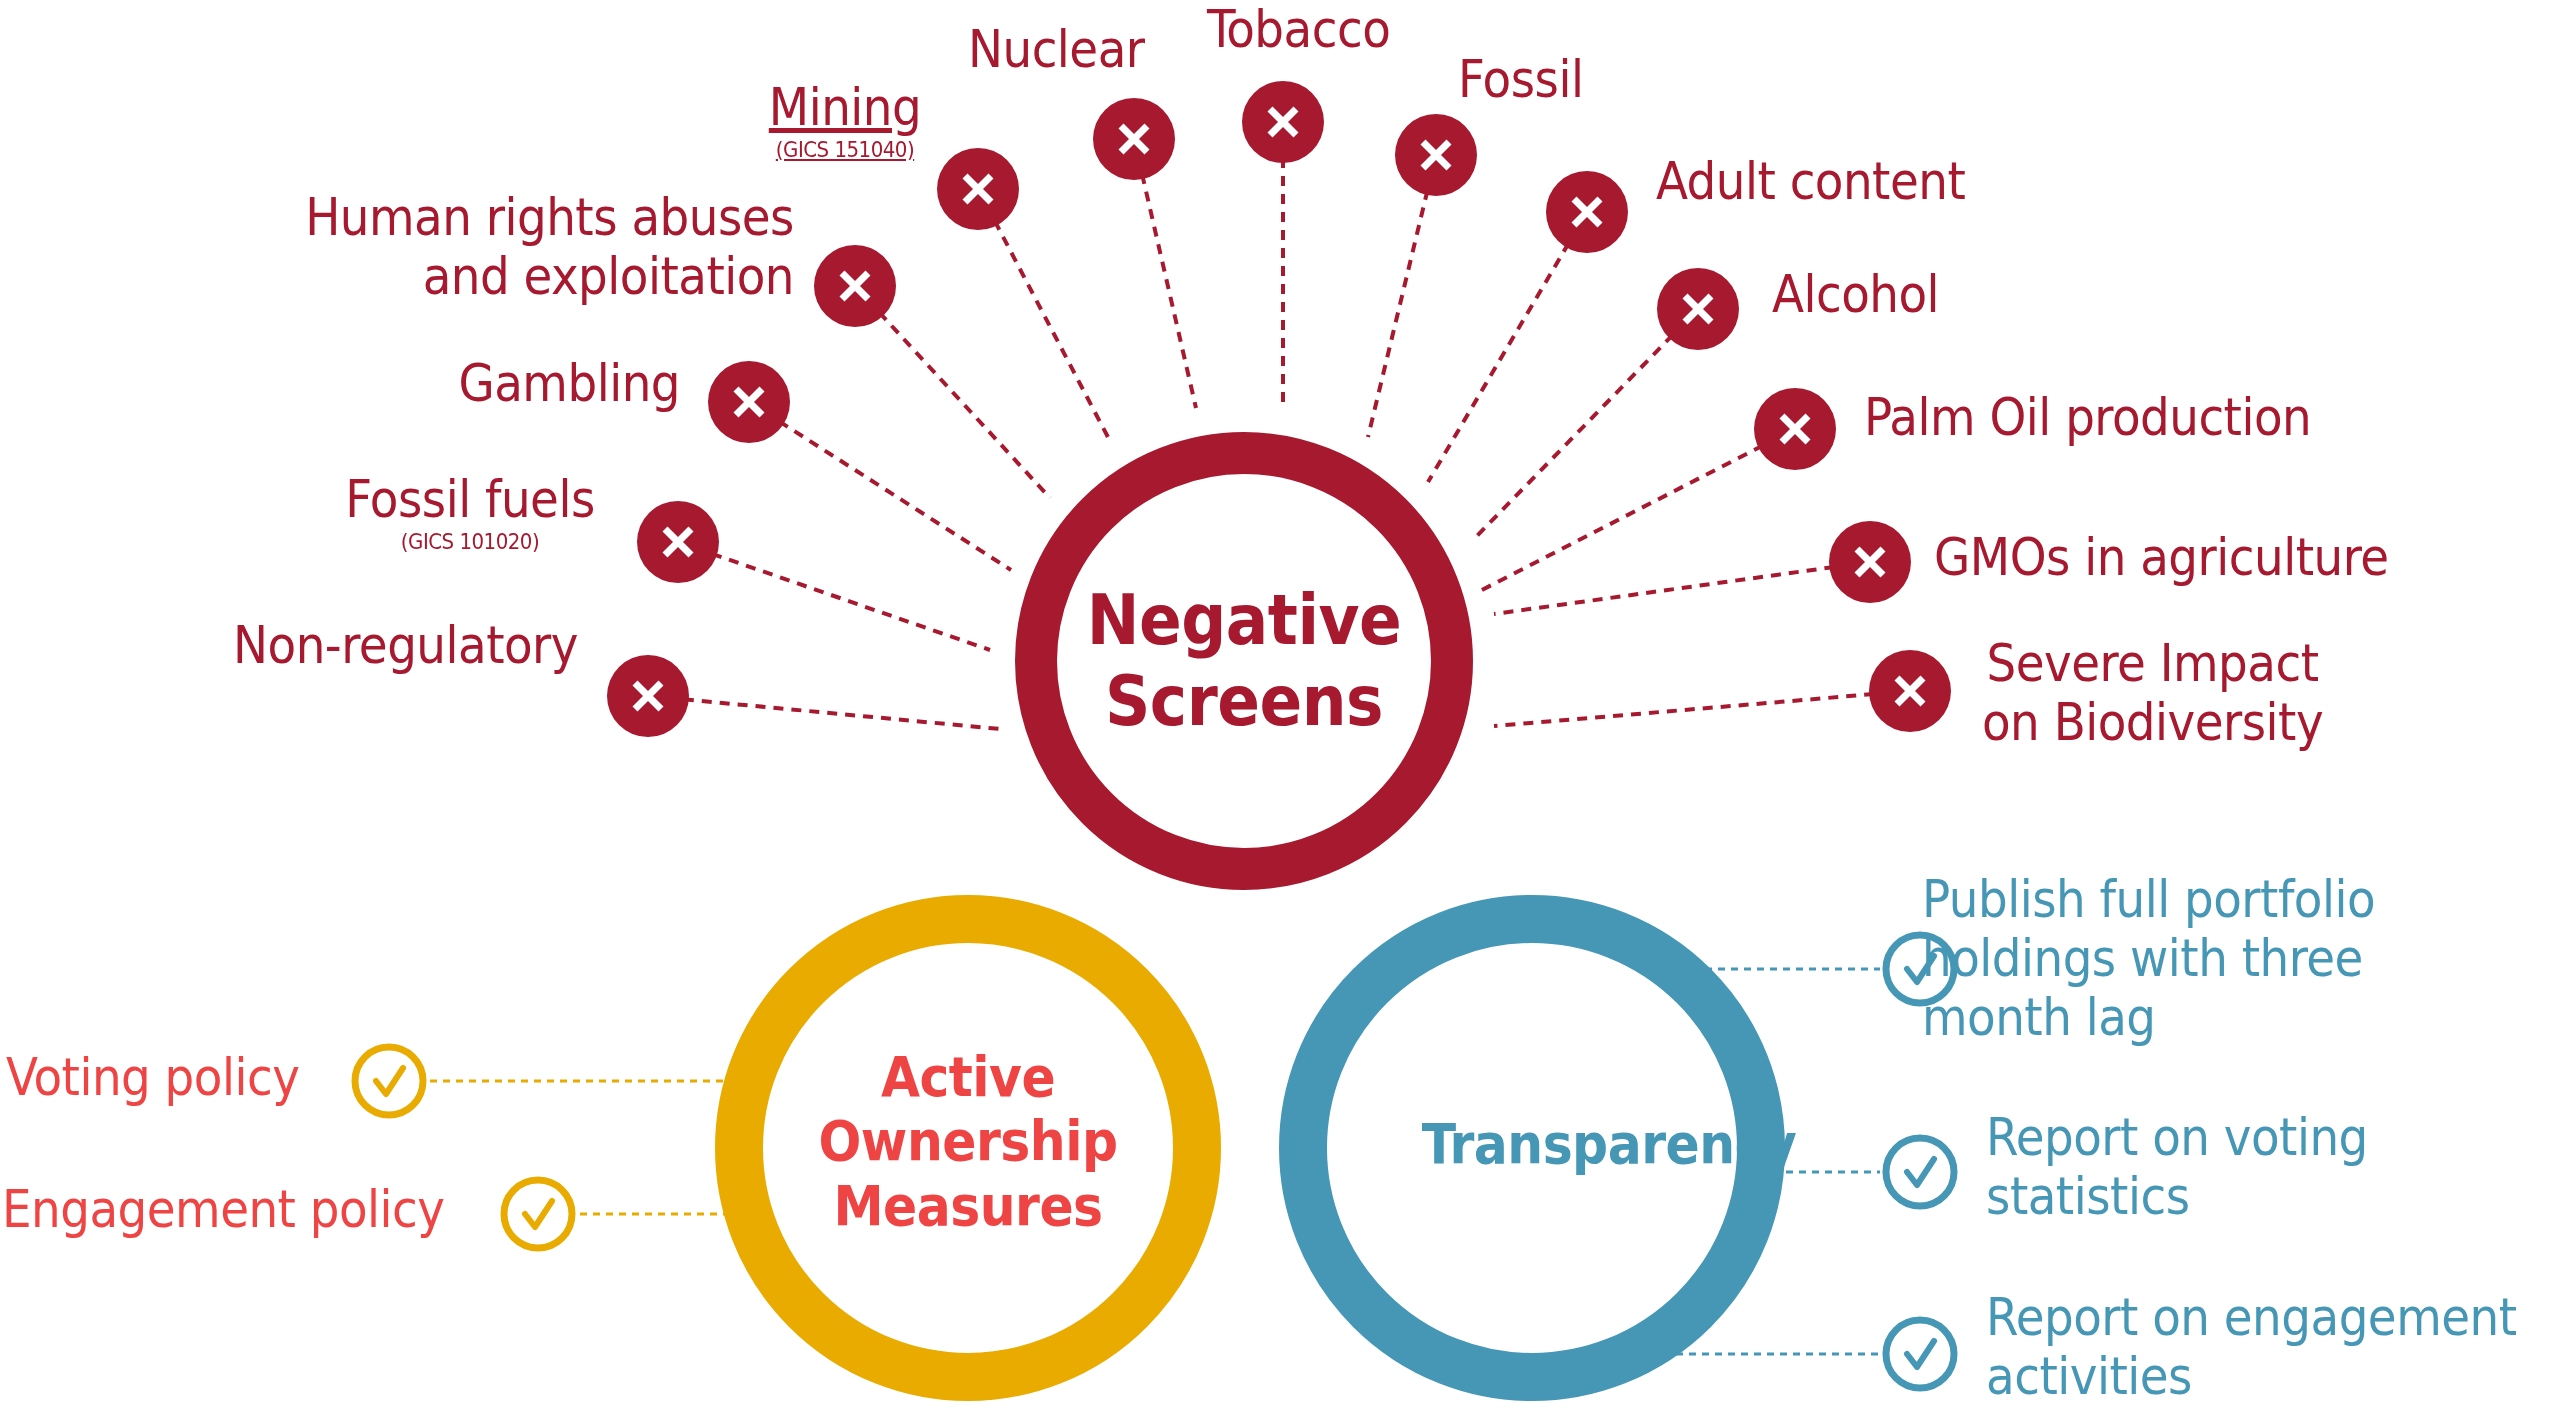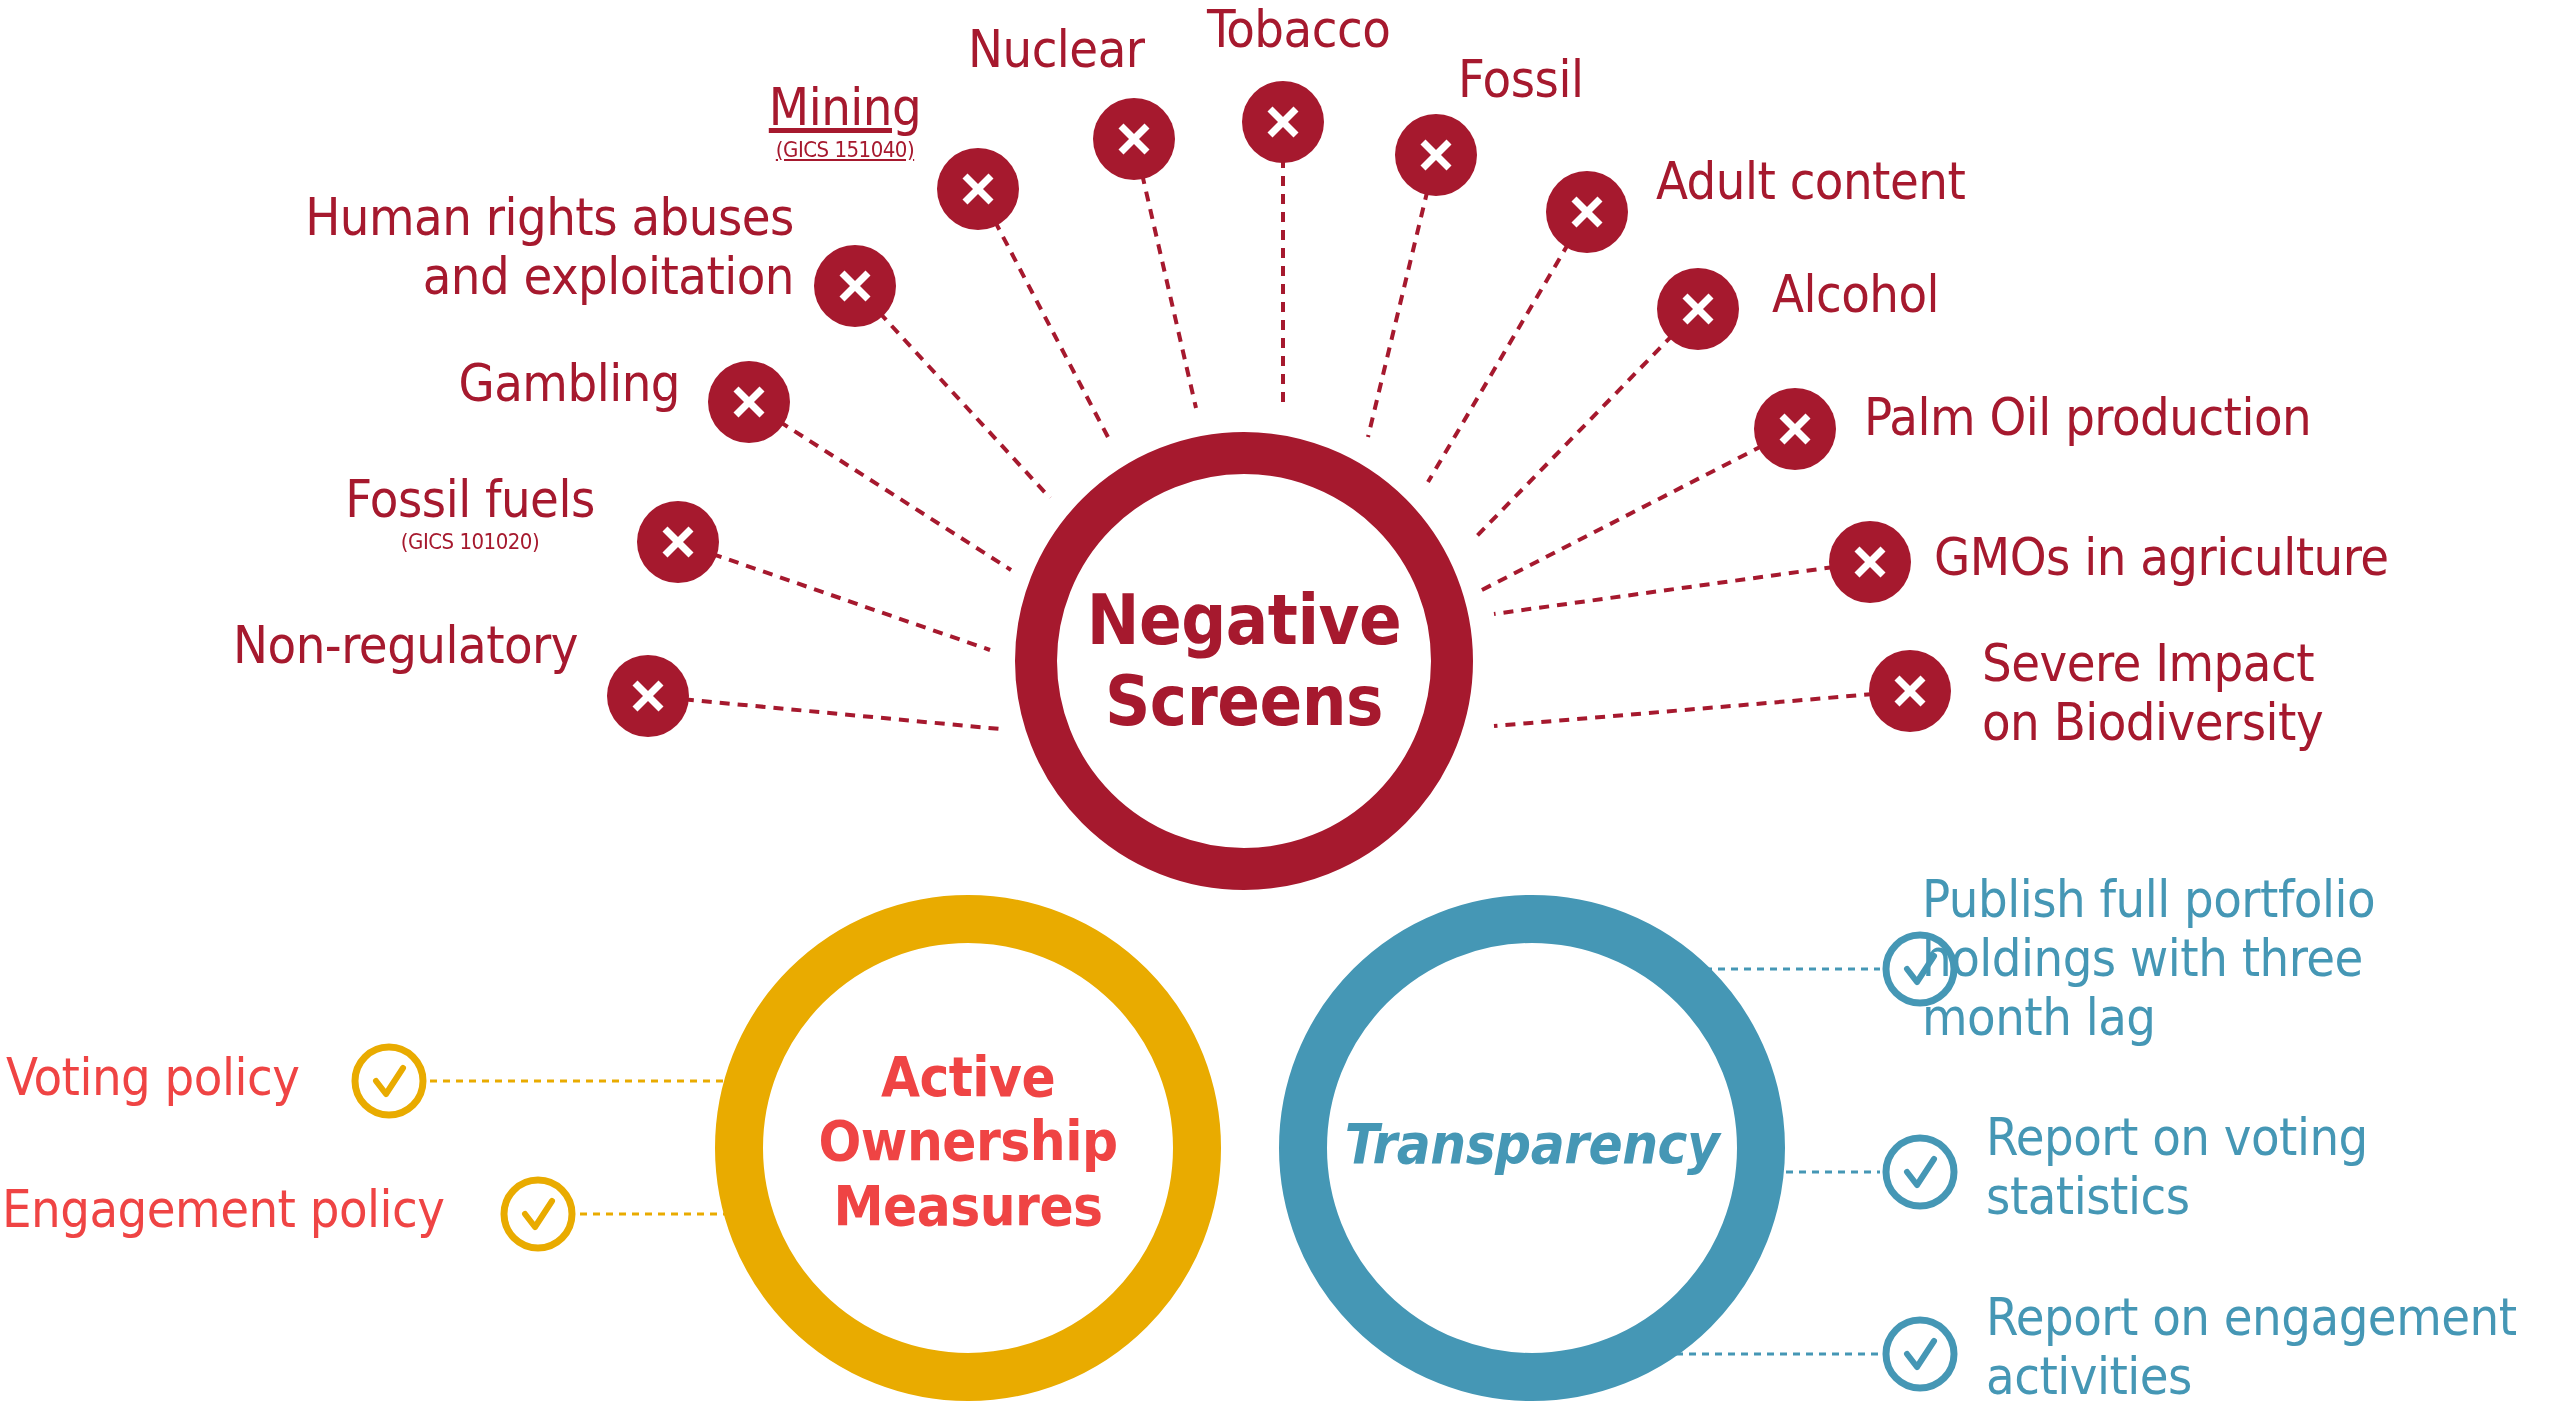--- a/index.html
+++ b/index.html
@@ -1,20 +1,20 @@
 <!DOCTYPE html>
 <html><head>
 <meta charset="utf-8">
 <style>
   html, body { margin:0; padding:0; background:#ffffff; }
   body { width:2560px; height:1420px; position:relative; overflow:hidden;
          font-family:"DejaVu Sans Condensed","DejaVu Sans", sans-serif; }
   svg#diagram { position:absolute; left:0; top:0; }
   .lbl { position:absolute; font-weight:500; line-height:1.13; white-space:nowrap; font-stretch:condensed; letter-spacing:-0.5px; }
-  .red { color:#a6192e; }
+  .red { color:#a6192e;text-align:center; }
   .gold { color:#ef4444; }
   .teal { color:#4597b5; }
   .sub { display:block; font-size:22px; line-height:1.2; }
   .r { text-align:right; }
   .c { text-align:center; }
   .big { font-size:52px; }
   .center-title { position:absolute; font-weight:bold; text-align:center; line-height:1.15; letter-spacing:-0.5px; }
 </style>
 </head>
 <body>
@@ -138,21 +138,21 @@
 
 <div class="center-title red" style="left:1044px; top:580px; width:400px; font-size:70px;">
   <div>Negative</div>
   <div>Screens</div>
 </div>
 <div class="center-title gold" style="left:768px; top:1045px; width:400px; font-size:56px;">
   <div>Active</div>
   <div>Ownership</div>
   <div>Measures</div>
 </div>
-<div class="center-title teal" style="left:1332px; top:1112px; width:400px; font-size:56px;font-style:italic;">
+<div class="center-title teal" style="left:1409px; top:1112px; width:400px; font-size:56px;">
   <div>Transparency</div>
 </div>
 
 <div class="lbl red big r" style="right:1982px; top:616px;">
   <div>Non-regulatory</div>
 </div>
 <div class="lbl red big c" style="left:320px; top:470px; width:300px;">
   <div>Fossil fuels</div>
   <span class="sub">(GICS 101020)</span>
 </div>

